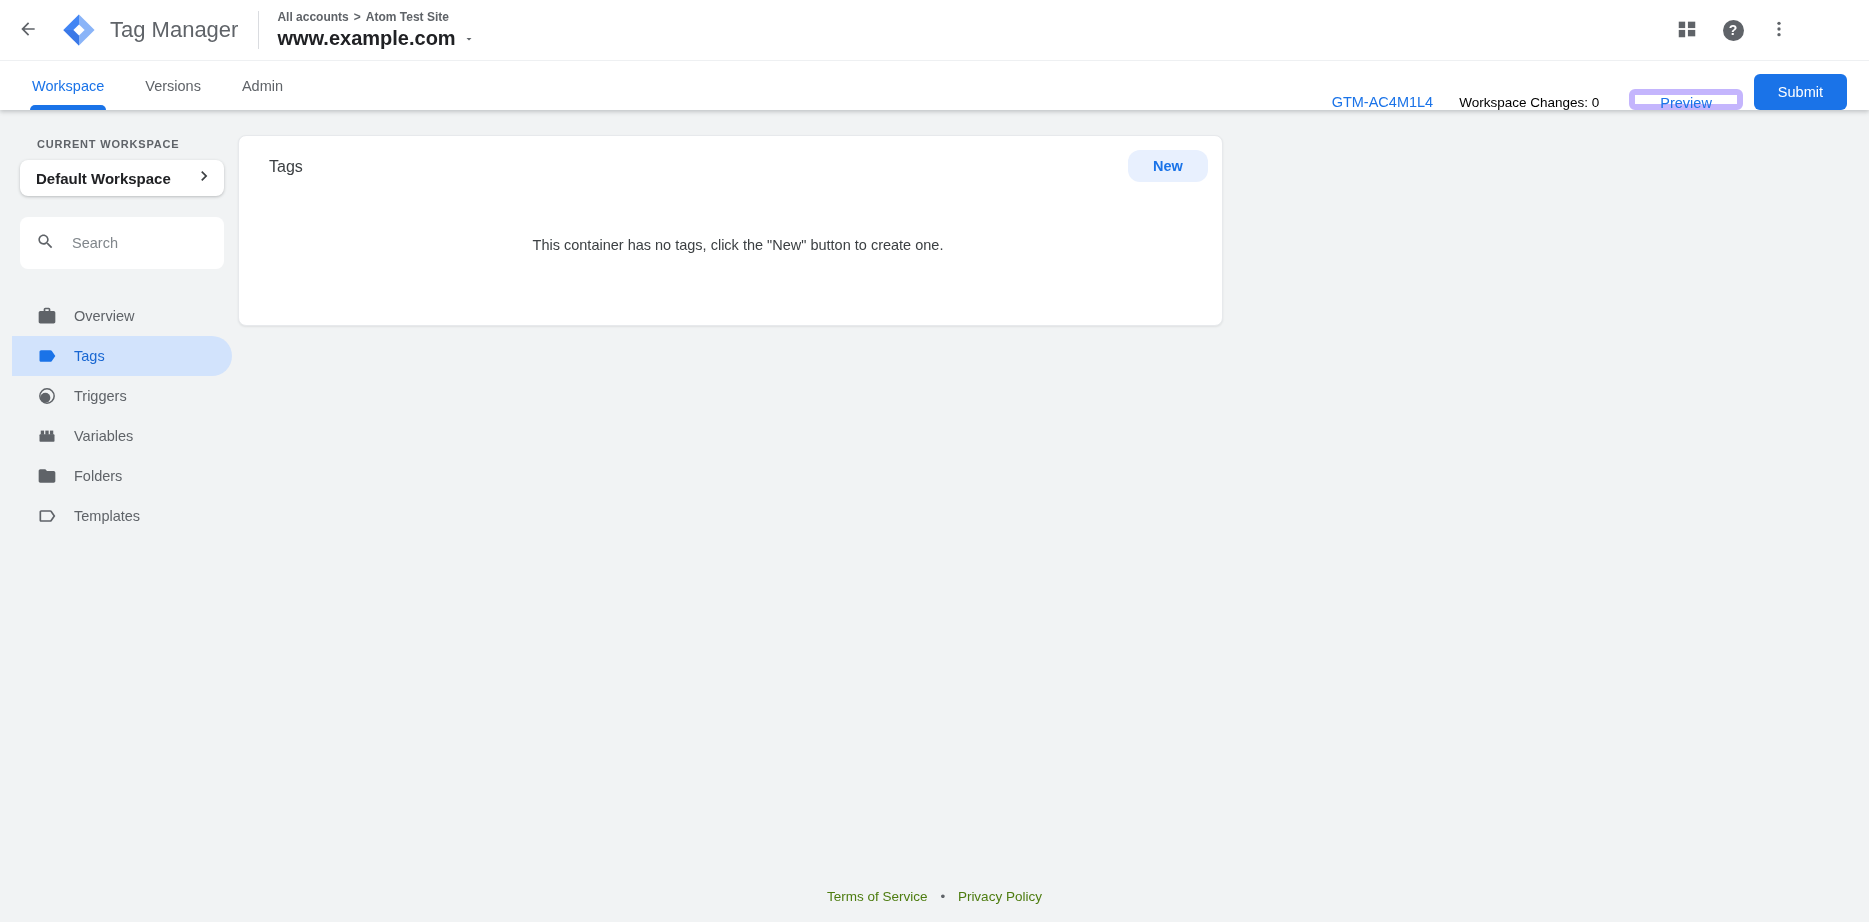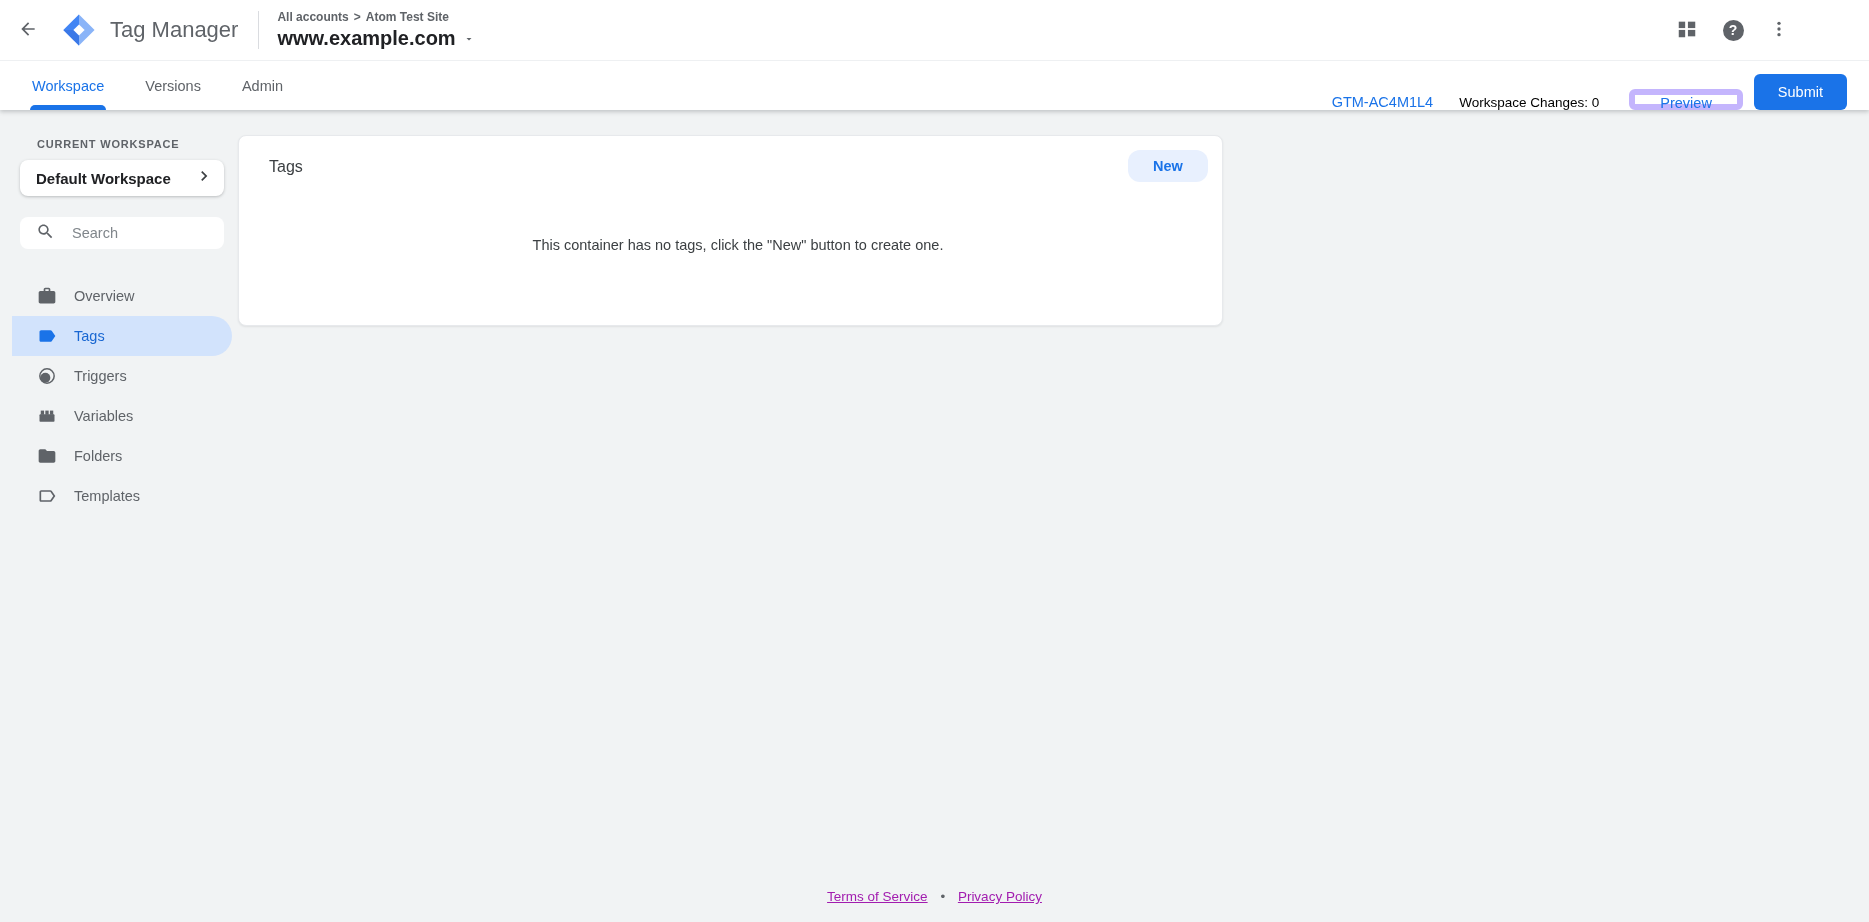--- a/index.html
+++ b/index.html
@@ -34,38 +34,38 @@
   .btn-preview { margin-left:30px; height:21px; padding:0 25px; border:6px solid #c4b5fd; border-radius:6px; background:#fff; color:#1a73e8; font-weight:500; font-size:14.5px; font-family:inherit; cursor:pointer; }
   .btn-submit { margin-left:11px; height:36px; padding:0 24px; border:none; border-radius:6px; background:#1a73e8; color:#fff; font-weight:500; font-size:14.5px; font-family:inherit; cursor:pointer; }
 
   
   .content { position:relative; height:812px; }
 
   .sidebar { position:absolute; left:12px; top:0; width:220px; }
   .section-label { margin:28px 0 0 25px; font-size:11px; font-weight:700; letter-spacing:.8px; color:#5f6368; }
   .workspace-card { margin:10px 8px 0 8px; height:36px; background:#fff; border-radius:8px; box-shadow:0 1px 3px rgba(60,64,67,.3); display:flex; align-items:center; padding:0 10px 0 16px; cursor:pointer; }
   .workspace-name { flex:1; font-size:15px; font-weight:700; color:#202124; }
-  .search-box { margin:21px 8px 0 8px; height:32px; background:#fff; border-radius:8px; display:flex; align-items:center; padding:0 10px 0 16px; }
+  .search-box { margin:21px 8px 0 8px; height:52px; background:#fff; border-radius:8px; display:flex; align-items:center; padding:0 10px 0 16px; }
   .search-box input { border:none; outline:none; margin-left:17px; font-size:14.5px; font-family:inherit; color:#202124; width:140px; background:transparent; }
   .search-box input::placeholder { color:#80868b; }
   .nav { margin-top:27px; }
   .nav-item { height:40px; width:220px; display:flex; align-items:center; padding-left:25px; font-size:14.5px; font-weight:500; color:#5f6368; border-radius:0 20px 20px 0; cursor:pointer; }
   .nav-item .nav-ico { width:20px; height:20px; margin-right:17px; display:flex; align-items:center; justify-content:center; color:#5f6368; }
   .nav-item.active { background:#d2e3fc; color:#1967d2; }
   .nav-item.active .nav-ico { color:#1a73e8; }
 
   .main { position:absolute; left:238px; top:25px; }
   .card { width:985px; height:191px; background:#fff; border-radius:8px; border:1px solid #e7e9ec; box-shadow:0 1px 2px rgba(60,64,67,.1); position:relative; }
   .card-header { display:flex; justify-content:space-between; align-items:flex-start; padding:14px 14px 0 30px; }
   .card-title { font-size:16px; color:#3c4043; padding-top:8px; }
   .btn-new { width:80px; height:32px; background:#e8f0fe; color:#1a73e8; border:none; border-radius:12px; font-size:14.5px; font-weight:700; font-family:inherit; cursor:pointer; }
   .empty-msg { position:absolute; top:101px; left:0; right:0; text-align:center; font-size:14.5px; color:#3c4043;margin-left:15px; }
 
   .footer { position:absolute; left:0; right:0; bottom:18px; text-align:center; font-size:13.5px; color:#5f6368; }
-  .footer a { color:#a21caf; text-decoration:underline; cursor:pointer; }
+  .footer a { color:#4d7c0f; cursor:pointer; }
   .footer .dot { margin:0 9px; }
 </style>
 </head>
 <body>
 
 <div class="page">
 
   <div class="header">
     <button class="icon-btn back-btn">
       <span>

